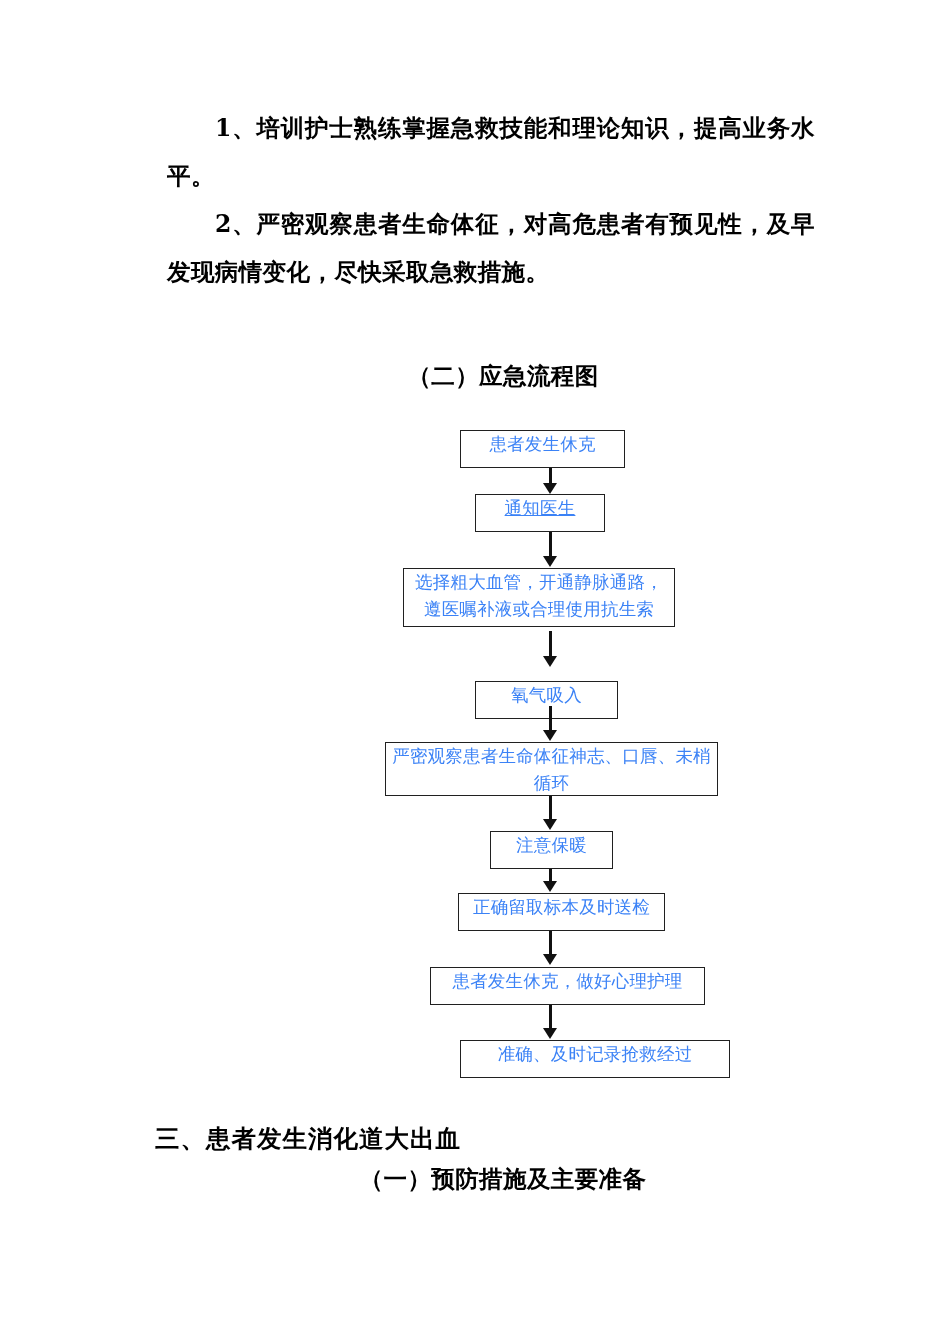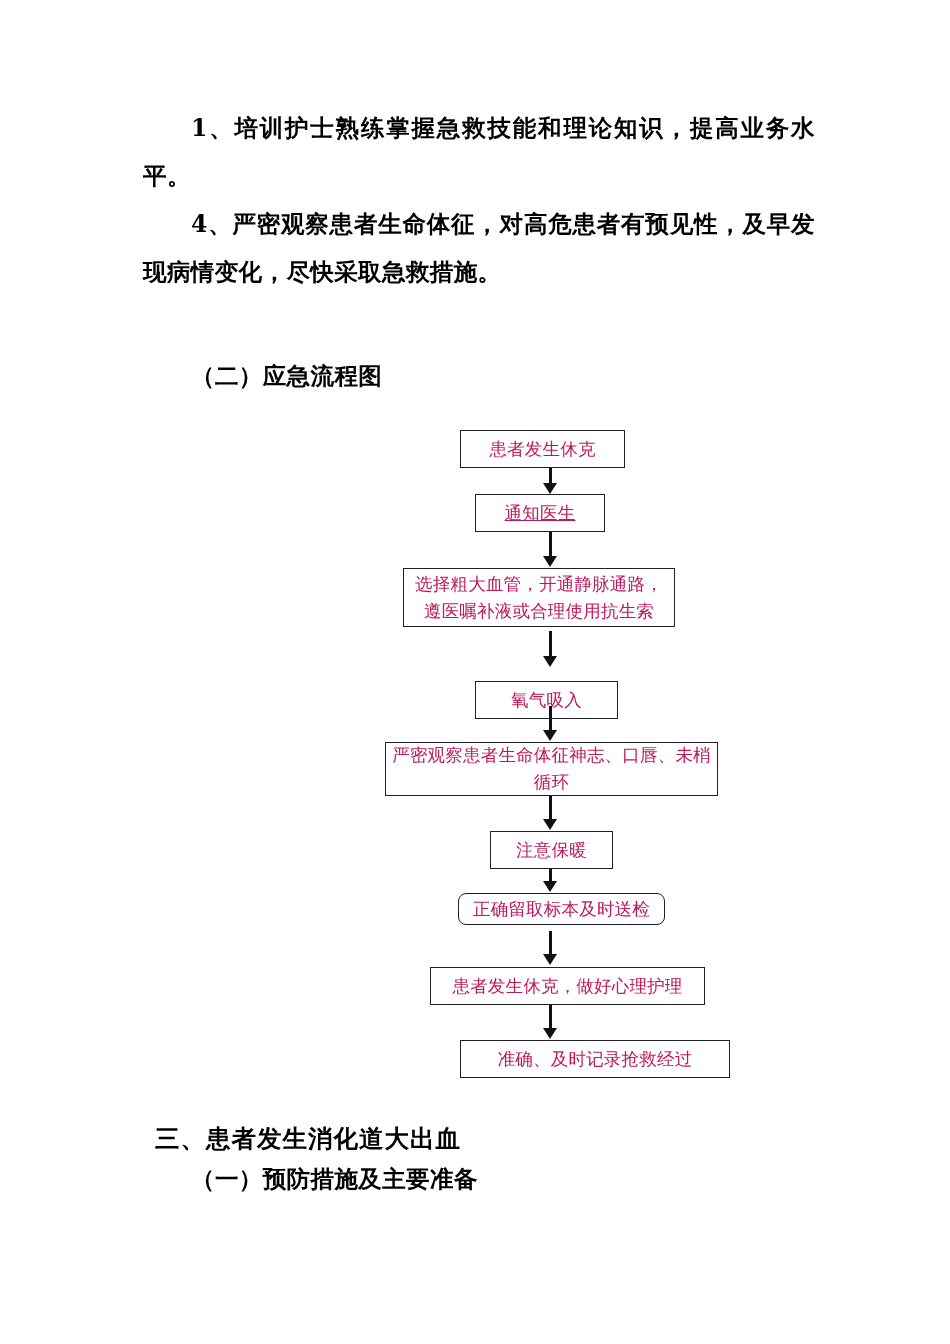--- a/index.html
+++ b/index.html
@@ -32,32 +32,33 @@
   .para {
     font-size: 23.5px;
     line-height: 48px;
     letter-spacing: 0.4px;
     font-weight: 700;
     text-align: justify;
     text-justify: inter-ideograph;
     margin: 0;
     white-space: normal;
   }
-  .para.indent { text-indent: 48px; }
+  .para.indent { text-indent: 48px; margin-left: 24px; }
 
   .heading-sub {
     position: absolute;
     left: 143px;
     font-size: 23.5px;
     line-height: 48px;
     font-weight: 700;
     letter-spacing: 0.4px;
     text-indent: 48px;
     width: 672px;
     margin: 0;
+    text-align: center;
   }
   .heading-main {
     position: absolute;
     left: 143px;
     font-size: 24.5px;
     line-height: 48px;
     font-weight: 700;
     letter-spacing: 1px;
     width: 700px;
     margin: 12px;
@@ -71,28 +72,28 @@
     width: 950px;
     height: 1344px;
     pointer-events: none;
   }
   .node {
     position: absolute;
     border: 1.4px solid #202020;
     background: #ffffff;
     box-sizing: border-box;
     display: flex;
-    align-items: center;
+    align-items: flex-start;
     justify-content: center;
     text-align: center;
     font-family: "DejaVu Serif", "Liberation Serif", serif;
     font-size: 17.5px;
     line-height: 27px;
     font-weight: 400;
-    color: #be185d;
+    color: #3b82f6;
     letter-spacing: 0.2px;
     padding: 0 6px;
     pointer-events: auto;
   }
   .node span { display: block; width: 100%; }
 
   .connector {
     position: absolute;
     width: 2.6px;
     background: #111111;
@@ -108,21 +109,21 @@
     pointer-events: auto;
   }
 </style>
 </head>
 <body>
 
 <div class="page">
 
   <div class="text-block" style="top:104px;">
     <p class="para indent">1、培训护士熟练掌握急救技能和理论知识，提高业务水平。</p>
-    <p class="para indent">4、严密观察患者生命体征，对高危患者有预见性，及早发现病情变化，尽快采取急救措施。</p>
+    <p class="para indent">2、严密观察患者生命体征，对高危患者有预见性，及早发现病情变化，尽快采取急救措施。</p>
   </div>
 
   <p class="heading-sub" style="top:352px;">（二）应急流程图</p>
 
   <div class="flow">
 
     <div class="node" style="left:460px; top:430px; width:165px; height:38px;">
       <span>患者发生休克</span>
     </div>
     <div class="connector" style="left:549px; top:468px; height:16px;"></div>
@@ -151,21 +152,21 @@
     </div>
     <div class="connector" style="left:549px; top:796px; height:24px;"></div>
     <div class="arrowhead" style="left:543px; top:819px;"></div>
 
     <div class="node" style="left:490px; top:831px; width:123px; height:38px;">
       <span>注意保暖</span>
     </div>
     <div class="connector" style="left:549px; top:869px; height:13px;"></div>
     <div class="arrowhead" style="left:543px; top:881px;"></div>
 
-    <div class="node" style="left:458px; top:893px; width:207px; height:32px;border-radius:8px;">
+    <div class="node" style="left:458px; top:893px; width:207px; height:38px;">
       <span>正确留取标本及时送检</span>
     </div>
     <div class="connector" style="left:549px; top:931px; height:24px;"></div>
     <div class="arrowhead" style="left:543px; top:954px;"></div>
 
     <div class="node" style="left:430px; top:967px; width:275px; height:38px;">
       <span>患者发生休克，做好心理护理</span>
     </div>
     <div class="connector" style="left:549px; top:1005px; height:24px;"></div>
     <div class="arrowhead" style="left:543px; top:1028px;"></div>

